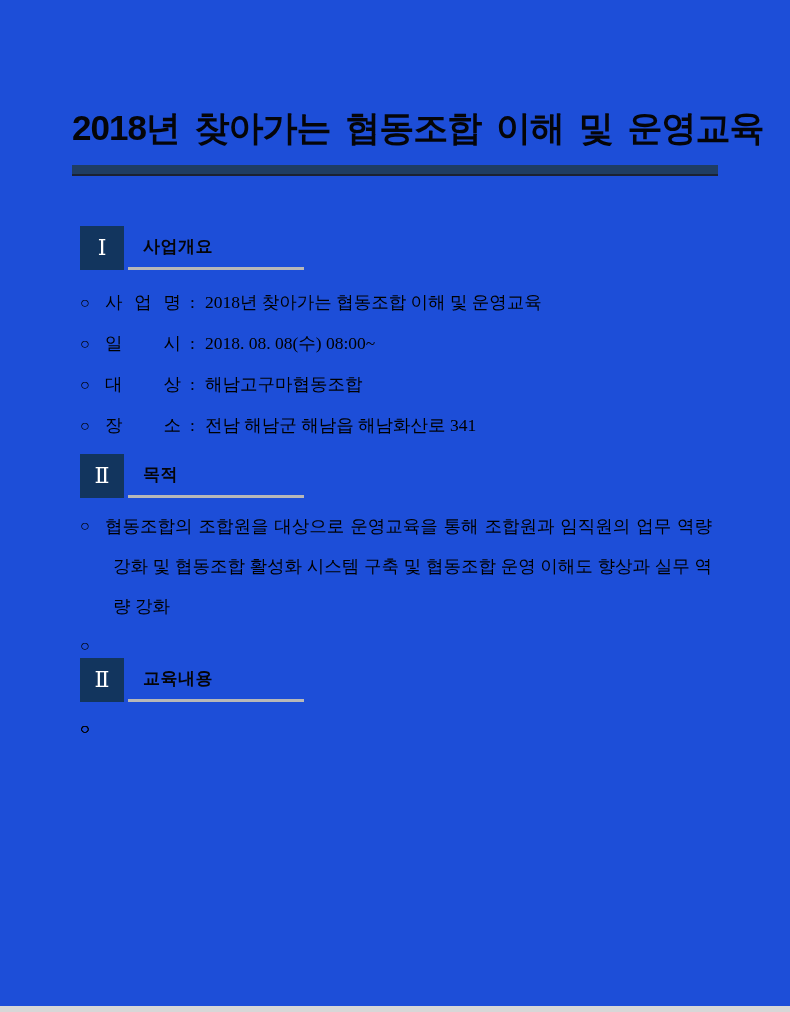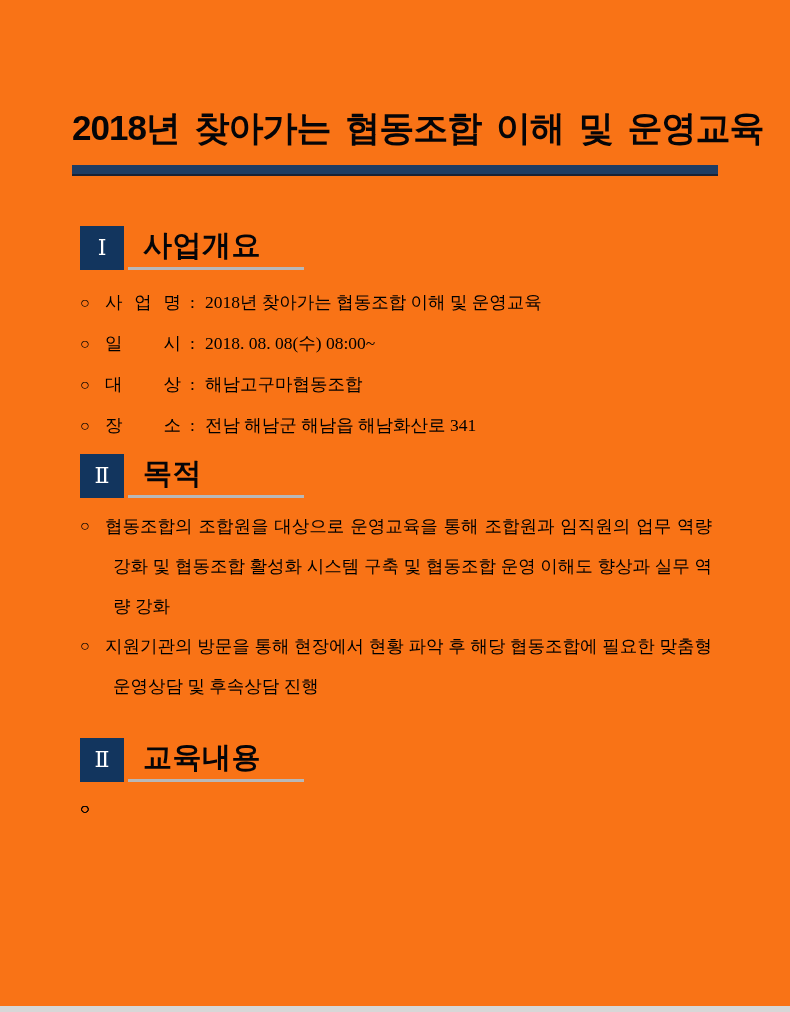--- a/index.html
+++ b/index.html
@@ -1,21 +1,21 @@
 <!DOCTYPE html>
 <html><head>
 <meta charset="utf-8">
 <style>
   * { margin: 0; padding: 0; box-sizing: border-box; }
   html, body { background: #ffffff; }
   .page {
     position: relative;
     width: 790px;
     height: 1012px;
-    background: #f97316;
+    background: #1d4ed8;
     overflow: hidden;
     font-family: "Liberation Serif", "DejaVu Serif", serif;
     color: #000000;
   }
   
   .doc-title {
     margin: 106px 72px 0 72px;
     text-align: center;
     font-family: "Liberation Sans", "DejaVu Sans", sans-serif;
     font-weight: 800;
@@ -58,21 +58,21 @@
     width: 176px;
     margin-left: 4px;
     border-bottom: 3px solid #b8b8b8;
     display: flex;
     align-items: center;
     padding-left: 15px;
   }
   .section-label {
     font-family: "Liberation Sans", "DejaVu Sans", sans-serif;
     font-weight: 800;
-    font-size: 29px;
+    font-size: 17px;
     letter-spacing: 0.5px;
     color: #050508;
     white-space: nowrap;
   }
   
   .field-list { margin: 12px 78px 0 80px; }
   .field-row {
     position: relative;
     padding-left: 25px;
     line-height: 41px;
@@ -169,21 +169,20 @@
     </div>
   </div>
 
   <div class="para-list">
     <div class="para-row">
       <span class="bullet">○</span>
       <span>협동조합의 조합원을 대상으로 운영교육을 통해 조합원과 임직원의 업무 역량 강화 및 협동조합 활성화 시스템 구축 및 협동조합 운영 이해도 향상과 실무 역량 강화</span>
     </div>
     <div class="para-row">
       <span class="bullet">○</span>
-      <span>지원기관의 방문을 통해 현장에서 현황 파악 후 해당 협동조합에 필요한 맞춤형 운영상담 및 후속상담 진행</span>
     </div>
   </div>
 
   <div class="section-head mt-sec3">
     <div class="num-box">
       <span>Ⅱ</span>
     </div>
     <div class="label-wrap">
       <span class="section-label">교육내용</span>
     </div>

